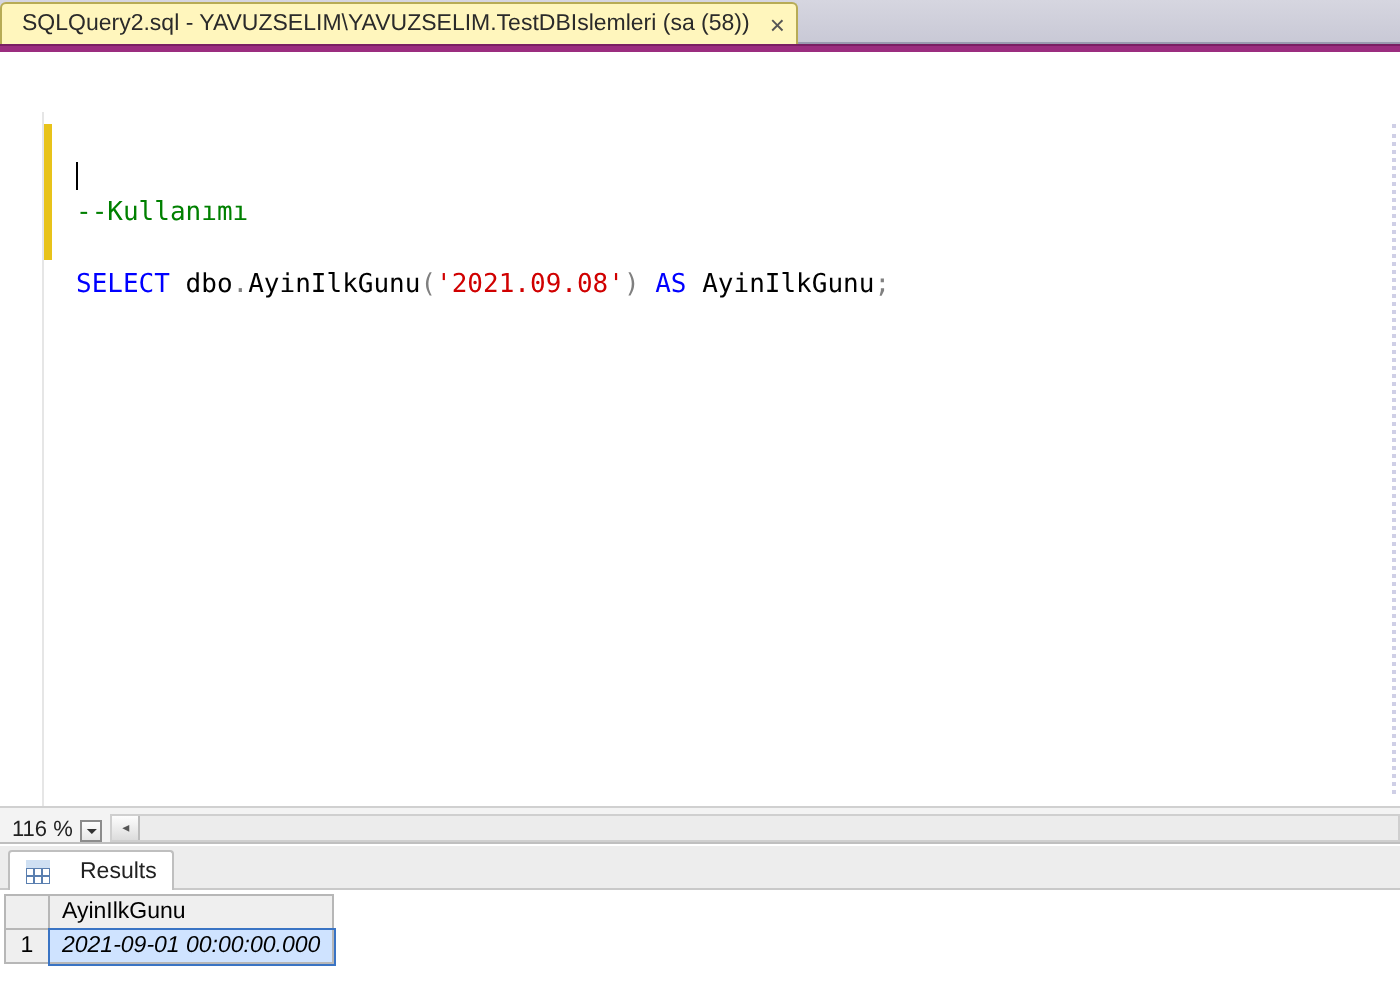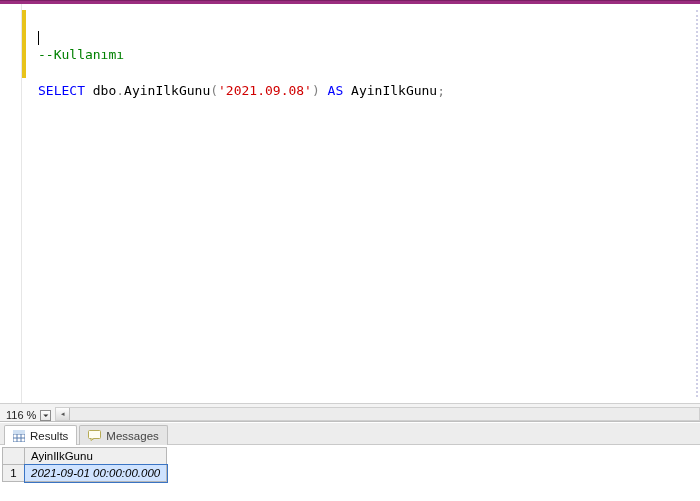--- a/index.html
+++ b/index.html
@@ -10,60 +10,66 @@
   .tabstrip{height:22px;background:linear-gradient(#d6d6e0,#c9c9d6);border-bottom:1px solid #9a9ab0;display:flex;align-items:flex-end;}
   .tab{display:flex;align-items:center;height:21px;padding:0 6px 0 10px;background:#fff6bd;border:1px solid #b7ab55;border-bottom:none;border-top-left-radius:3px;border-top-right-radius:3px;position:relative;top:1px;}
   .tab-label{font-size:11.5px;color:#2a2a2a;white-space:nowrap;}
   .tab-close{margin-left:10px;font-family:Arial,sans-serif;font-size:13px;color:#555;line-height:1;cursor:pointer;}
 
   
   .accent{height:4px;background:#9b2d7f;border-top:1px solid #7a1f63;}
 
   
   .editor-wrap{flex:1 1 auto;display:flex;flex-direction:column;position:relative;border-bottom:1px solid #bfbfbf;min-height:0;}
-  .editor-surface{flex:1 1 auto;display:flex;position:relative;min-height:0;}
+  .editor-surface{flex:1 1 auto;display:flex;position:relative;min-height:0;margin-top:30px;}
   .gutter{width:22px;background:#fff;border-right:1px solid #e6e6e6;}
   .changebar{width:4px;background:#fff;position:relative;}
   .changebar .mark{position:absolute;left:0;width:4px;background:#e8c31a;}
   .mark1{top:6px;height:68px;}
   .code{flex:1 1 auto;padding:6px 6px 6px 12px;font-family:Consolas,monospace;font-size:13px;line-height:18px;color:#000;white-space:pre;position:relative;background:#fff;}
   .caret{display:inline-block;width:1px;height:14px;background:#000;vertical-align:middle;}
   .cm-comment{color:#008000;}
   .cm-keyword{color:#0000ff;}
   .cm-string{color:#d00000;}
   .cm-gray{color:#808080;}
   .right-dots{position:absolute;top:6px;right:2px;bottom:6px;width:2px;border-left:2px dotted #cfcfe6;pointer-events:none;}
   .zoom-row{height:18px;display:flex;align-items:flex-end;border-top:1px solid #d0d0d0;background:#f3f3f3;}
   .zoom-val{padding:0 4px 0 6px;font-size:11px;color:#222;}
   .zoom-dd{width:11px;height:11px;border:1px solid #8c8c8c;background:linear-gradient(#fdfdfd,#e6e6e6);display:flex;align-items:center;justify-content:center;font-size:7px;color:#333;margin-right:4px;}
   .h-scroll{flex:1;height:14px;background:#ececec;border:1px solid #cfcfcf;position:relative;}
   .h-scroll .thumb-l{position:absolute;left:0;top:0;width:14px;height:12px;background:linear-gradient(#fdfdfd,#dcdcdc);border-right:1px solid #bcbcbc;display:flex;align-items:center;justify-content:center;font-size:7px;color:#555;}
 
   
   .results-pane{height:79px;display:flex;flex-direction:column;background:#f6f6f6;border-top:1px solid #fff;}
   .res-tabs{height:22px;display:flex;align-items:flex-end;padding-left:4px;gap:2px;background:#ededed;border-bottom:1px solid #c9c9c9;}
-  .res-tab{display:flex;align-items:center;gap:5px;height:20px;padding:0 8px;border:1px solid #bfbfbf;border-bottom:none;background:#fff;border-top-left-radius:2px;border-top-right-radius:2px;position:relative;top:1px;font-size:11.5px;color:#222;}
+  .res-tab{display:flex;align-items:center;gap:15px;height:20px;padding:0 8px;border:1px solid #bfbfbf;border-bottom:none;background:#fff;border-top-left-radius:2px;border-top-right-radius:2px;position:relative;top:1px;font-size:11.5px;color:#222;}
   .res-tab.inactive{background:#e5e5e5;color:#444;}
   .ico-grid{width:12px;height:12px;display:inline-block;}
   .ico-grid svg{display:block;}
   .ico-msg{width:13px;height:11px;display:inline-block;}
   .ico-msg svg{display:block;}
 
   .grid-area{flex:1;background:#fff;overflow:auto;padding:2px 2px;}
   table.res{border-collapse:collapse;font-size:11.5px;}
   table.res th,table.res td{border:1px solid #b7b7b7;padding:2px 6px;background:#fff;}
   table.res th{background:#efefef;font-weight:normal;text-align:left;}
   table.res th.rowhdr,table.res td.rowhdr{background:#efefef;text-align:center;width:22px;}
   table.res td.sel{background:#cfe3ff;outline:1px solid #3a74c4;font-style:italic;}
 </style>
 </head>
 <body>
 
 <div class="root">
 
+  <div class="tabstrip">
+    <div class="tab">
+      <span class="tab-label">SQLQuery2.sql - YAVUZSELIM\YAVUZSELIM.TestDBIslemleri (sa (58))</span>
+      <span class="tab-close">×</span>
+    </div>
+  </div>
 
   <div class="accent"></div>
 
   <div class="editor-wrap">
     <div class="editor-surface">
       <div class="gutter"></div>
       <div class="changebar">
         <div class="mark mark1"></div>
       </div>
       <div class="code">
@@ -91,29 +97,20 @@
               <rect x="0" y="0" width="12" height="12" fill="#fff" stroke="#5a7fb0"></rect>
               <line x1="0" y1="4" x2="12" y2="4" stroke="#5a7fb0"></line>
               <line x1="0" y1="8" x2="12" y2="8" stroke="#5a7fb0"></line>
               <line x1="4" y1="0" x2="4" y2="12" stroke="#5a7fb0"></line>
               <line x1="8" y1="0" x2="8" y2="12" stroke="#5a7fb0"></line>
               <rect x="0" y="0" width="12" height="4" fill="#cfe0f3"></rect>
             </svg>
         </span>
         <span>Results</span>
       </div>
-      <div class="res-tab inactive">
-        <span class="ico-msg">
-          <svg viewBox="0 0 13 11">
-              <rect x="0.5" y="0.5" width="12" height="8" rx="1" fill="#fffef2" stroke="#b7ab55"></rect>
-              <path d="M3 8.5 L3 10.5 L6 8.5" fill="#fffef2" stroke="#b7ab55"></path>
-            </svg>
-        </span>
-        <span>Messages</span>
-      </div>
     </div>
     <div class="grid-area">
       <table class="res">
         <tbody>
             <tr>
           <th class="rowhdr"></th>
           <th>AyinIlkGunu</th>
         </tr>
         <tr>
           <td class="rowhdr">1</td>

